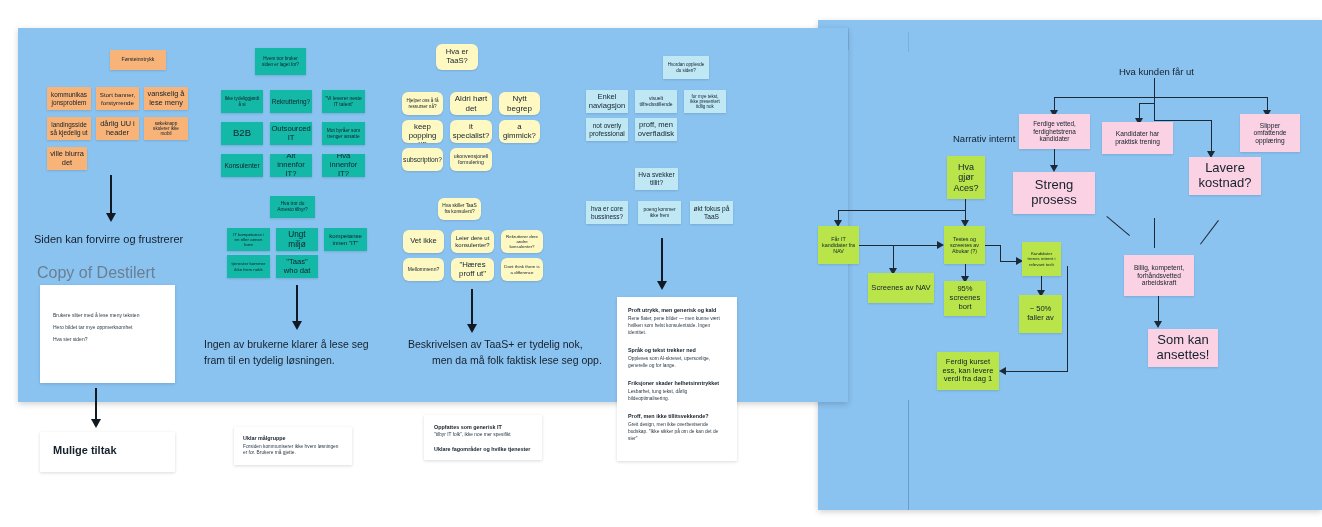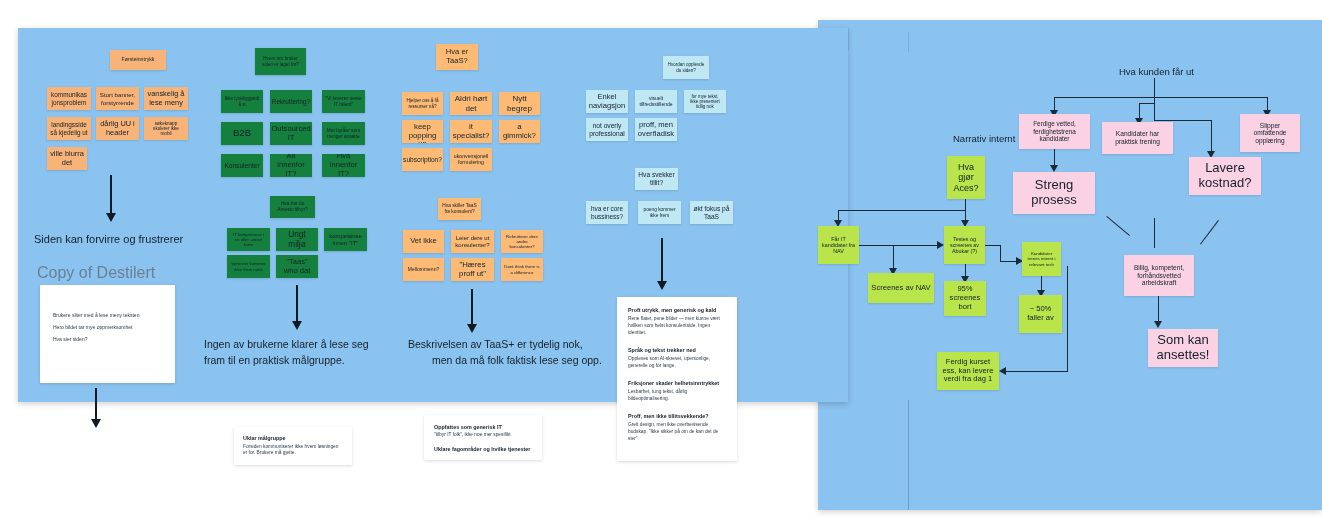--- a/index.html
+++ b/index.html
@@ -11,22 +11,22 @@
   #panel-left{left:18px;top:28px;width:830px;height:374px;}
   #panel-right{left:818px;top:20px;width:504px;height:490px;}
   .vdiv{position:absolute;width:1px;background:rgba(70,110,150,.45);}
 
   
   .note{position:absolute;box-sizing:border-box;display:flex;align-items:center;
         justify-content:center;text-align:center;line-height:1.15;
         color:#14202b;padding:2px 3px;overflow:hidden;
         box-shadow:0 1px 2px rgba(0,0,0,.12);}
   .orange{background:#f8b378;}
-  .green {background:#15803d;}
-  .yellow{background:#fdba74;}
+  .green {background:#14b8a6;}
+  .yellow{background:#fef9c3;border-radius:6px;}
   .cyan  {background:#bfe8f4;}
   .lime  {background:#b9e54a;}
   .pink  {background:#fbd2e4;}
 
   
   .label{position:absolute;color:#15202b;white-space:nowrap;}
   .label.muted{color:#6a7f92;}
 
   
   .card{position:absolute;background:#ffffff;box-sizing:border-box;
@@ -160,36 +160,39 @@
   <div class="thickarrow" style="left:655px;top:238px;width:14px;height:52px;">
     <div class="stem"></div>
       <div class="head"></div>
   </div>
 
   <div class="label" style="left:34px;top:233px;font-size:11px;">Siden kan forvirre og frustrerer</div>
 
   <div class="label muted" style="left:37px;top:264px;font-size:16px;">Copy of Destilert</div>
 
   <div class="label" style="left:204px;top:338px;font-size:10.5px;">Ingen av brukerne klarer å lese seg</div>
-  <div class="label" style="left:204px;top:354px;font-size:10.5px;">fram til en praktisk målgruppe.</div>
+  <div class="label" style="left:204px;top:354px;font-size:10.5px;">fram til en tydelig løsningen.</div>
 
   <div class="label" style="left:408px;top:338px;font-size:10.5px;">Beskrivelsen av TaaS+ er tydelig nok,</div>
   <div class="label" style="left:408px;top:354px;font-size:10.5px;padding-left:24px;">men da må folk faktisk lese seg opp.</div>
 
   <div class="card" style="left:40px;top:285px;width:135px;height:98px;padding:27px 13px;">
     <div class="c-body" style="font-size:5px;margin-bottom:6px;">Brukere sliter med å lese meny teksten</div>
     <div class="c-body" style="font-size:5px;margin-bottom:6px;">Hero bildet tar mye oppmerksomhet</div>
     <div class="c-body" style="font-size:5px;">Hva sier siden?</div>
   </div>
 
   <div class="thickarrow" style="left:89px;top:388px;width:14px;height:40px;">
     <div class="stem"></div>
       <div class="head"></div>
   </div>
 
+  <div class="card" style="left:40px;top:432px;width:135px;height:40px;padding:12px 13px;">
+    <div class="c-title" style="font-size:11px;">Mulige tiltak</div>
+  </div>
 
   <div class="card" style="left:234px;top:427px;width:118px;height:38px;padding:8px 9px;">
     <div class="c-title" style="font-size:5.4px;margin-bottom:3px;">Uklar målgruppe</div>
     <div class="c-body" style="font-size:4.8px;line-height:1.35;">Forsiden kommuniserer ikke hvem løsningen er for. Brukere må gjette.</div>
   </div>
 
   <div class="card" style="left:424px;top:415px;width:118px;height:45px;padding:9px 10px;">
     <div class="c-title" style="font-size:5.4px;margin-bottom:2px;">Oppfattes som generisk IT</div>
     <div class="c-body" style="font-size:4.8px;margin-bottom:9px;">"tilbyr IT folk", ikke noe mer spesifikt</div>
     <div class="c-title" style="font-size:5.4px;">Uklare fagområder og hvilke tjenester</div>

